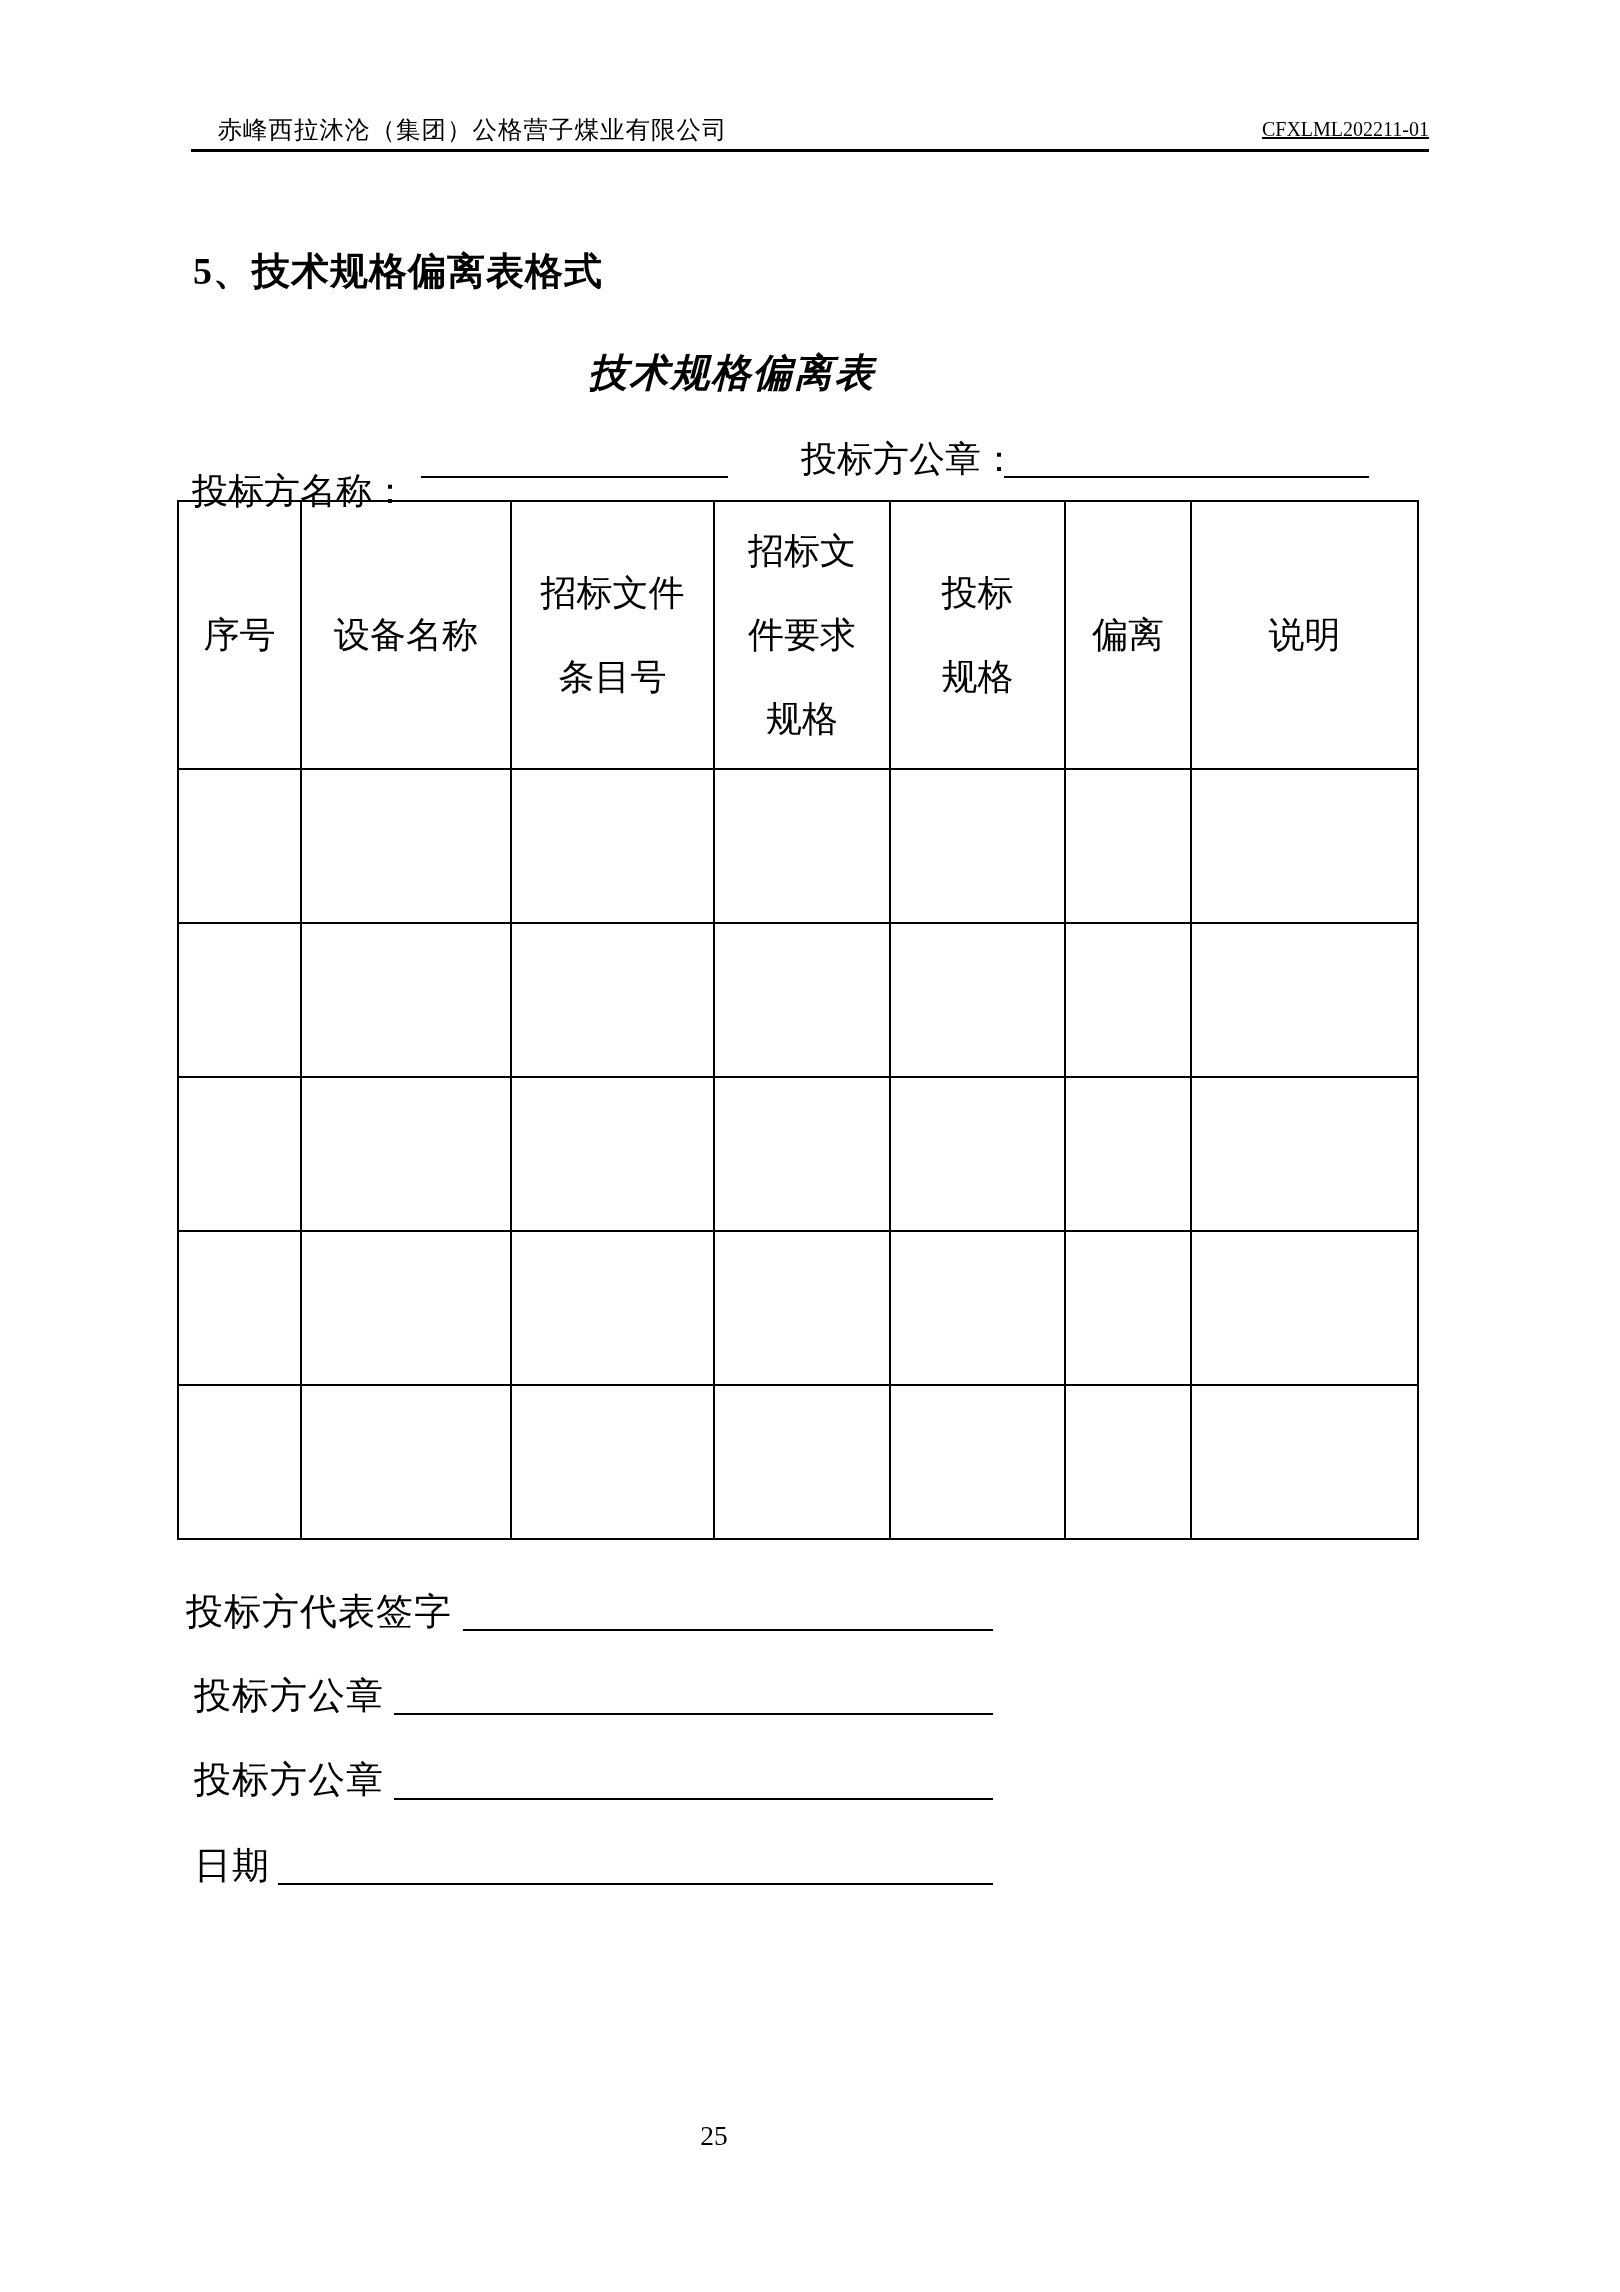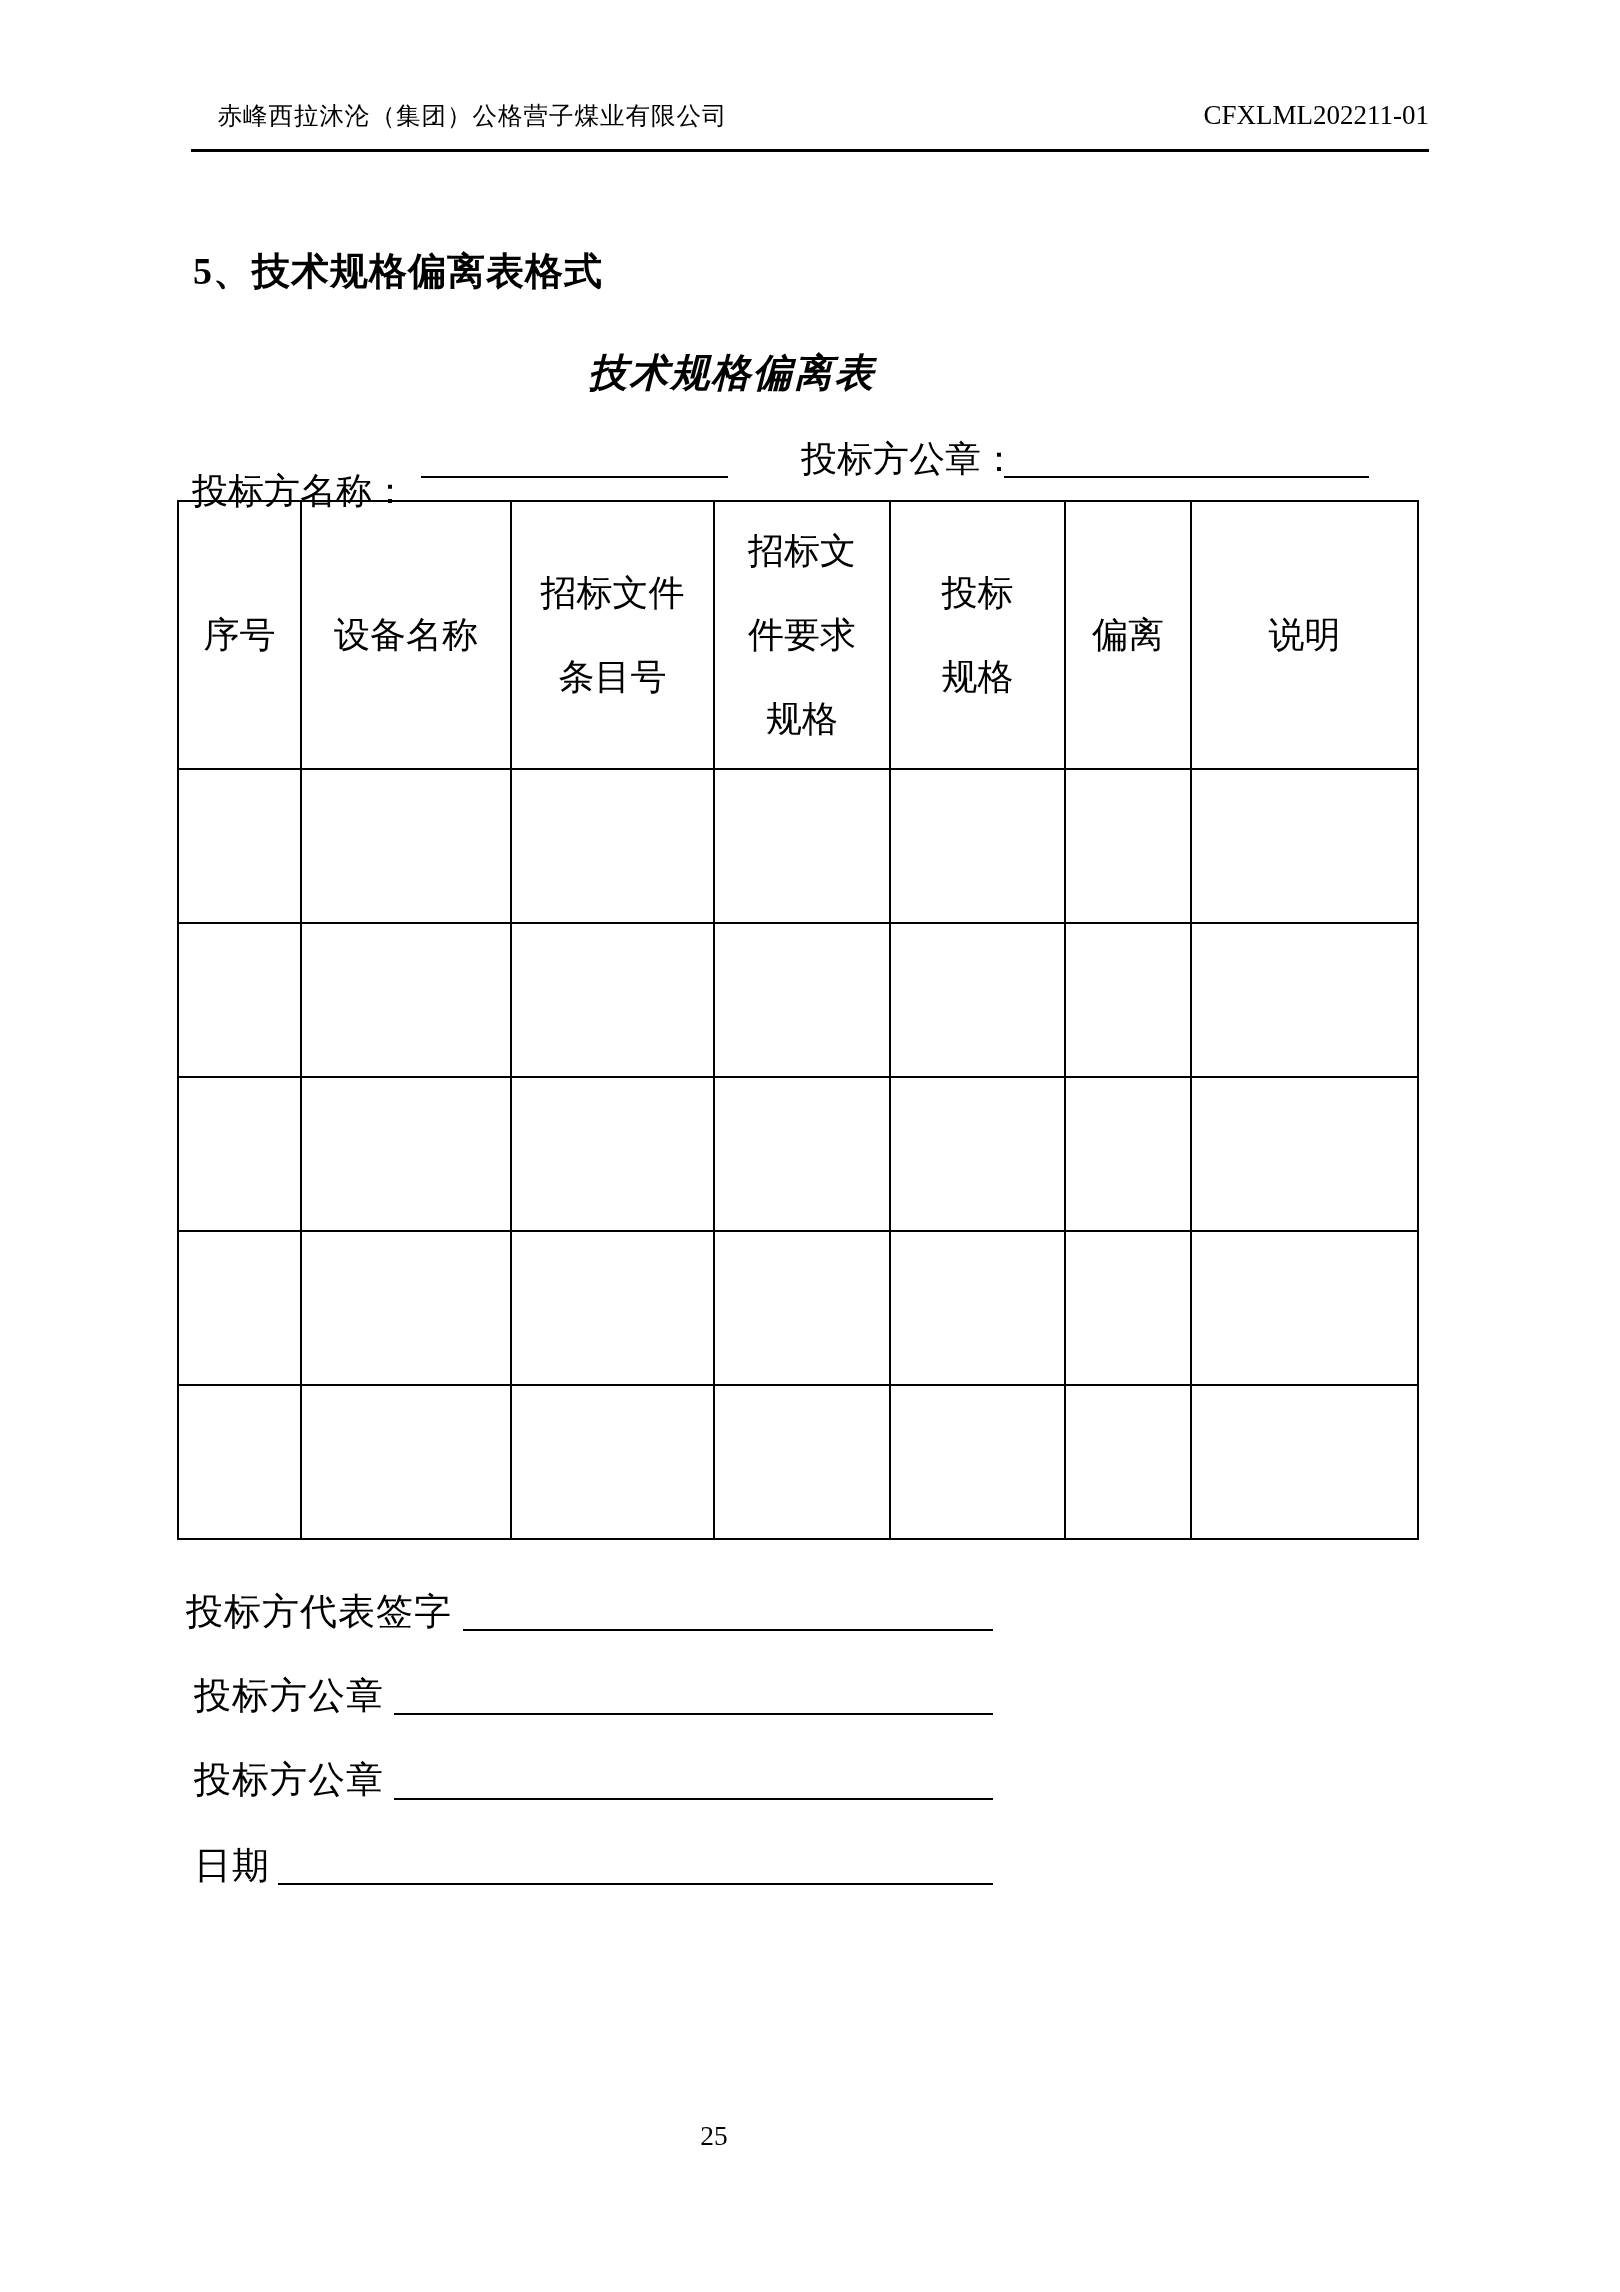--- a/index.html
+++ b/index.html
@@ -7,25 +7,25 @@
   body {
     width: 1620px; height: 2293px;
     position: relative;
     font-family: "Liberation Serif", "DejaVu Serif", serif;
     color: #000000;
   }
   .page { position: absolute; inset: 0; background: #ffffff; }
 
   
   .doc-header {
-    position: absolute; top: 100px; left: 191px; width: 1238px;
+    position: absolute; top: 114px; left: 191px; width: 1238px;
     display: flex; justify-content: space-between; align-items: flex-end;
   }
   .company-name { font-size: 24.5px; line-height: 31px; padding-left: 26.5px; letter-spacing: 1px; }
-  .doc-number  { font-size: 27px; line-height: 31px; }
+  .doc-number  { font-size: 20px; line-height: 31px; text-decoration: underline; }
   .header-rule {
     position: absolute; top: 149px; left: 191px; width: 1238px;
     height: 0; border-top: 3.9px solid #000000;
   }
 
   
   .section-title {
     position: absolute; top: 249px; left: 193px;
     font-size: 38px; font-weight: bold; line-height: 45px; letter-spacing: 1px;
   }

